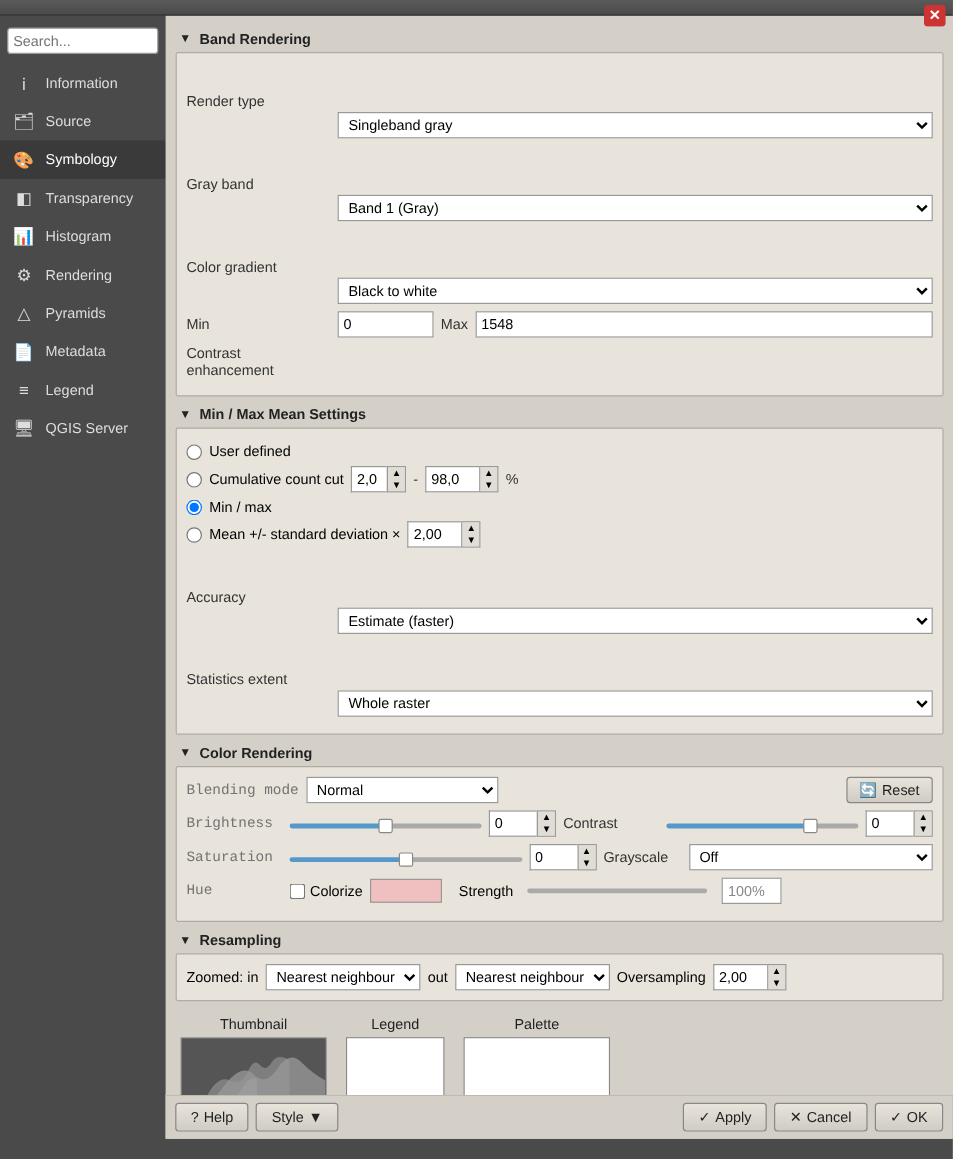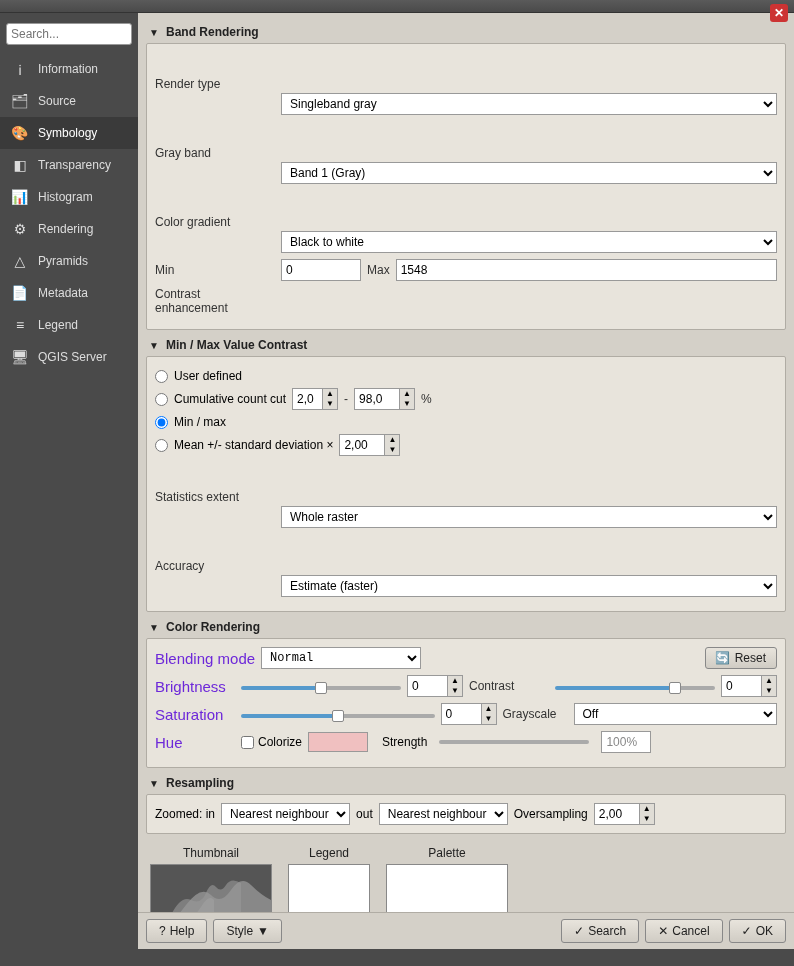--- a/index.html
+++ b/index.html
@@ -191,21 +191,21 @@
     .slider-track-brightness { background: linear-gradient(to right, #5599cc 50%, #aaa 50%); }
     .slider-track-saturation { background: linear-gradient(to right, #5599cc 50%, #aaa 50%); }
 
     
     .cr-row {
       display: flex;
       align-items: center;
       margin-bottom: 6px;
       gap: 6px;
     }
-    .cr-label { min-width: 80px; color: #6d28d9; font-size: 15px; }
+    .cr-label { min-width: 80px; color: #737373; font-size: 12px; font-family: Liberation Mono, monospace; }
     .cr-label2 { min-width: 65px; color: #333; font-size: 12px; }
 
     
     .resample-row {
       display: flex;
       align-items: center;
       gap: 6px;
       flex-wrap: wrap;
     }
 
@@ -419,21 +419,21 @@
 
           <div class="form-row">
             <span class="form-label">Contrast<br>enhancement</span>
           </div>
         </div>
       </div>
 
       <div class="section">
         <div class="section-header">
           <span class="section-arrow">▼</span>
-          <span>Min / Max Value Contrast</span>
+          <span>Min / Max Mean Settings</span>
         </div>
         <div class="section-body">
           <div class="radio-group">
 
             <div class="radio-row">
               <input type="radio" name="minmax_type" style="">
               <span>User defined</span>
             </div>
 
             <div class="radio-row">
@@ -469,48 +469,48 @@
                 <input type="text" value="2,00" style="width: 45px;">
                 <div class="spin-btns">
                   <button class="spin-btn">▲</button>
                   <button class="spin-btn">▼</button>
                 </div>
               </div>
             </div>
           </div>
 
           <div class="form-row">
+            <span class="form-label">Accuracy</span>
+            <select class="full-width">
+              <option>Estimate (faster)</option>
+              <option>Actual (slower)</option>
+            </select>
+          </div>
+
+          <div class="form-row">
             <span class="form-label">Statistics extent</span>
             <select class="full-width">
               <option>Whole raster</option>
               <option>Current canvas</option>
               <option>Updated canvas</option>
             </select>
           </div>
-
-          <div class="form-row">
-            <span class="form-label">Accuracy</span>
-            <select class="full-width">
-              <option>Estimate (faster)</option>
-              <option>Actual (slower)</option>
-            </select>
-          </div>
         </div>
       </div>
 
       <div class="section">
         <div class="section-header">
           <span class="section-arrow">▼</span>
           <span>Color Rendering</span>
         </div>
         <div class="section-body">
 
           <div class="cr-row">
             <span class="cr-label">Blending mode</span>
-            <select style="width:160px;font-family:Liberation Mono, monospace;">
+            <select style="width:160px;">
               <option>Normal</option>
               <option>Multiply</option>
               <option>Screen</option>
             </select>
             <button class="reset-btn">
               <span>🔄</span>
               <span>Reset</span>
             </button>
           </div>
 
@@ -644,21 +644,21 @@
           <span>Help</span>
         </button>
         <button class="btn">
           <span>Style</span>
           <span>▼</span>
         </button>
       </div>
       <div class="bottom-right">
         <button class="btn btn-apply">
           <span>✓</span>
-          <span>Search</span>
+          <span>Apply</span>
         </button>
         <button class="btn btn-cancel">
           <span>✕</span>
           <span>Cancel</span>
         </button>
         <button class="btn btn-ok">
           <span>✓</span>
           <span>OK</span>
         </button>
       </div>

